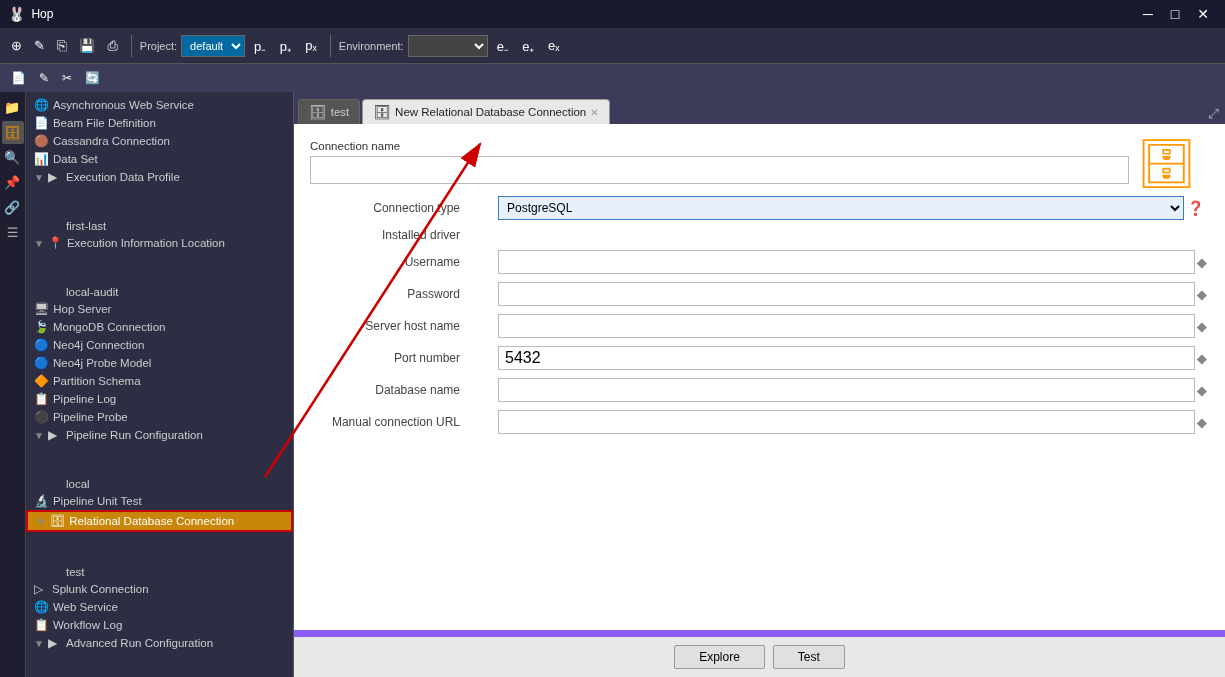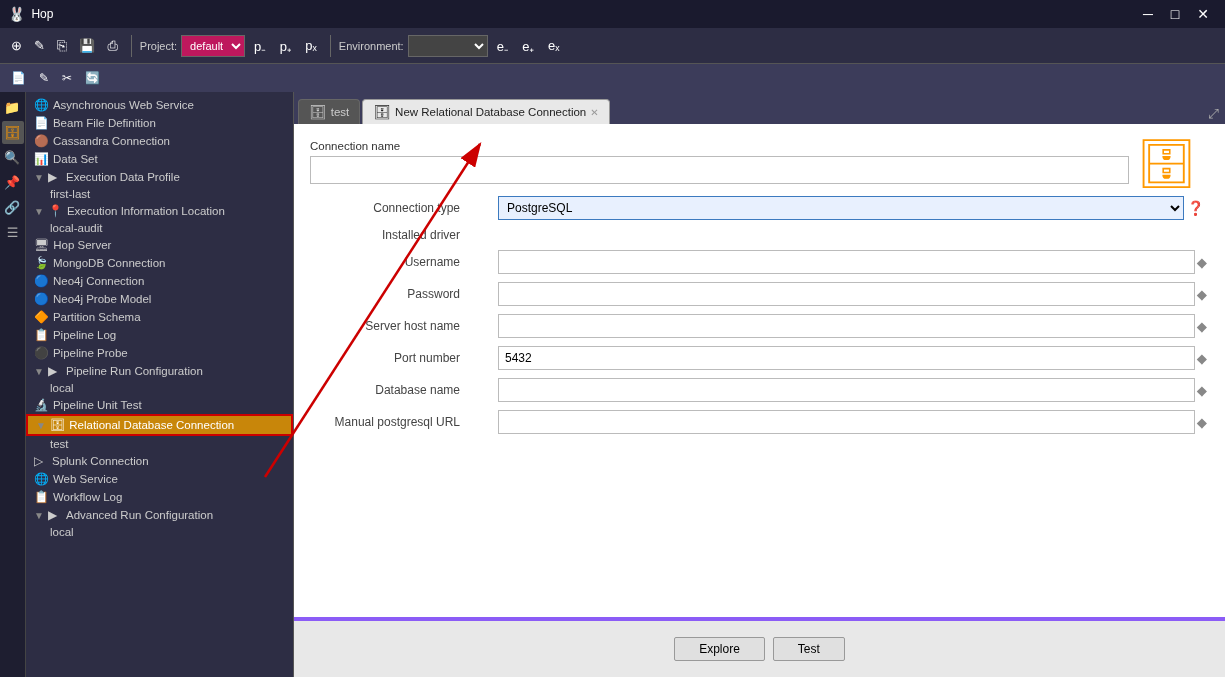--- a/index.html
+++ b/index.html
@@ -16,21 +16,21 @@
     .title-bar-btn { background: none; border: none; color: white; cursor: pointer; padding: 2px 8px; font-size: 14px; }
 
     
     .toolbar {
       display: flex; align-items: center; background: #2d2d44; color: white;
       height: 36px; padding: 0 6px; gap: 4px; border-bottom: 1px solid #555;
     }
     .toolbar-group { display: flex; align-items: center; gap: 2px; }
     .toolbar-sep { width: 1px; height: 22px; background: #666; margin: 0 4px; }
     .toolbar-btn { background: none; border: 1px solid transparent; color: white; cursor: pointer; padding: 2px 4px; font-size: 13px; border-radius: 2px; }
-    .project-select { background: #be185d; border: 1px solid #666; color: white; padding: 2px 4px; font-size: 11px; height: 22px; }
+    .project-select { background: #0369a1; border: 1px solid #666; color: white; padding: 2px 4px; font-size: 11px; height: 22px; }
     .env-select { background: #444; border: 1px solid #666; color: white; padding: 2px 4px; font-size: 11px; height: 22px; width: 80px; }
     .label-text { font-size: 11px; color: #ccc; }
 
     
     .toolbar2 {
       display: flex; align-items: center; background: #3c3c5a; color: white;
       height: 28px; padding: 0 6px; gap: 3px;
     }
     .toolbar2-btn { background: none; border: 1px solid transparent; color: white; cursor: pointer; padding: 1px 4px; font-size: 12px; border-radius: 2px; }
 
@@ -46,21 +46,21 @@
     }
     .sidebar-icon-btn { background: none; border: none; color: #aaa; cursor: pointer; padding: 4px 2px; font-size: 13px; border-radius: 2px; width: 22px; display: flex; align-items: center; justify-content: center; }
     .sidebar-icon-btn.active { background: #555; color: #f90; }
 
     .sidebar-tree { flex: 1; overflow-y: auto; padding: 4px 0; }
     .tree-item {
       display: flex; align-items: center; padding: 2px 4px 2px 8px;
       cursor: pointer; font-size: 11.5px; color: #ccc; gap: 4px; white-space: nowrap;
     }
     .tree-item.selected { background: #c8860a; color: white; border: 1px solid #f90; }
-    .tree-item.child { padding-left: 24px; }
+    .tree-item.child { padding-left: 40px; margin-top: 32px; }
     .tree-icon { font-size: 12px; min-width: 14px; }
     .tree-arrow { font-size: 10px; min-width: 10px; color: #888; }
 
     
     .content { flex: 1; background: #e8e8e8; display: flex; flex-direction: column; overflow: hidden; }
 
     
     .tab-bar { display: flex; background: #3c3c5a; align-items: flex-end; height: 32px; padding: 0 4px; gap: 0; }
     .tab {
       display: flex; align-items: center; gap: 4px; padding: 4px 10px;
@@ -87,31 +87,31 @@
       border: 1px solid transparent; border-bottom: none; margin-bottom: -2px;
       background: none; border-radius: 3px 3px 0 0;
     }
     .sub-tab.active {
       background: white; color: #222; border-color: #bbb; border-bottom-color: white;
     }
 
     
     .form-row { display: flex; align-items: center; margin-bottom: 8px; }
     .form-label { text-align: right; width: 160px; min-width: 160px; font-size: 12px; color: #444; padding-right: 10px; }
-    .form-control { flex: 1; height: 24px; border: 1px solid #bbb; padding: 2px 6px; font-size: 12px; background: white; }
+    .form-control { flex: 1; height: 24px; border: 1px solid #bbb; padding: 2px 6px; font-size: 16px; background: white; }
     .form-control-select { flex: 1; height: 24px; border: 1px solid #3c7abf; padding: 2px 4px; font-size: 12px; background: #e8f0fe; }
     .form-control-text { flex: 1; font-size: 12px; color: #555; padding: 2px 6px; }
     .form-btn-icon { background: none; border: none; cursor: pointer; padding: 0 4px; font-size: 14px; color: #555; }
     .field-with-btn { display: flex; align-items: center; flex: 1; padding-left: 28px; }
     .field-btn { background: none; border: none; cursor: pointer; padding: 0 2px; color: #888; }
 
     
     .bottom-bar {
-      display: flex; justify-content: center; gap: 8px; padding: 16px;
-      background: #e8e8e8; border-top: 4px solid #8b5cf6;
+      display: flex; justify-content: center; gap: 8px; padding: 8px;
+      background: #e8e8e8; border-top: 7px solid #8b5cf6;
     }
     .bottom-btn { padding: 4px 24px; font-size: 12px; cursor: pointer; background: #e0e0e0; border: 1px solid #999; border-radius: 2px; }
 
     .main-container { position: relative; display: flex; flex: 1; overflow: hidden; }
 
     
     ::-webkit-scrollbar { width: 8px; height: 8px; }
     ::-webkit-scrollbar-track { background: #333; }
     ::-webkit-scrollbar-thumb { background: #666; border-radius: 4px; }
   </style>
@@ -354,21 +354,21 @@
 
         <div class="form-row">
           <div class="form-label">Database name</div>
           <div class="field-with-btn">
             <input class="form-control" type="text" style="">
             <button class="field-btn">◆</button>
           </div>
         </div>
 
         <div class="form-row">
-          <div class="form-label">Manual postgresql URL</div>
+          <div class="form-label">Manual connection URL</div>
           <div class="field-with-btn">
             <input class="form-control" type="text" style="">
             <button class="field-btn">◆</button>
           </div>
         </div>
       </div>
 
       <div class="bottom-bar">
         <button class="bottom-btn">Explore</button>
         <button class="bottom-btn">Test</button>

